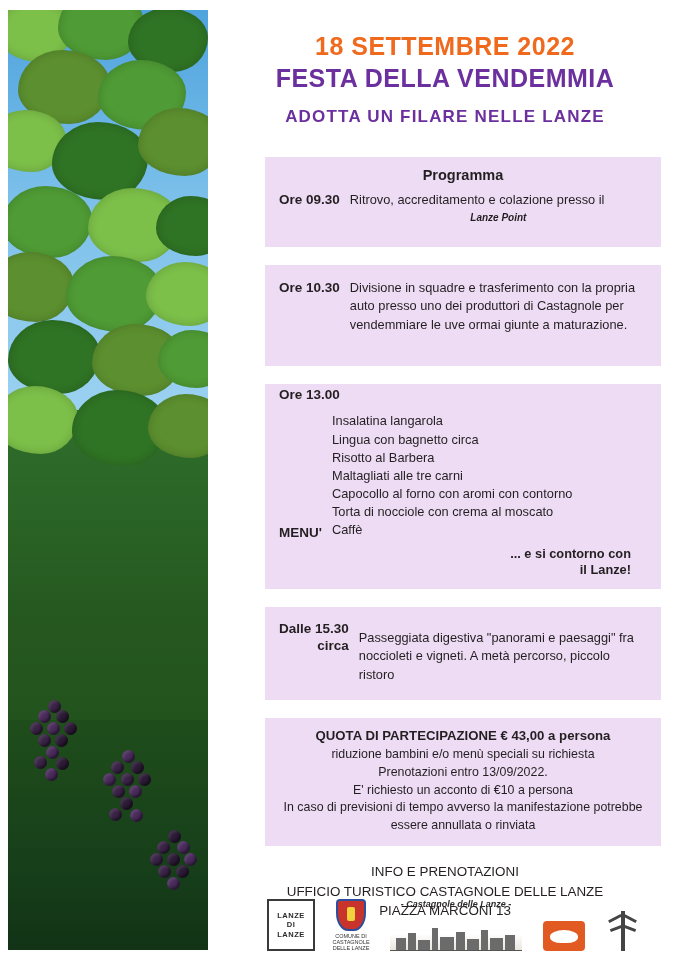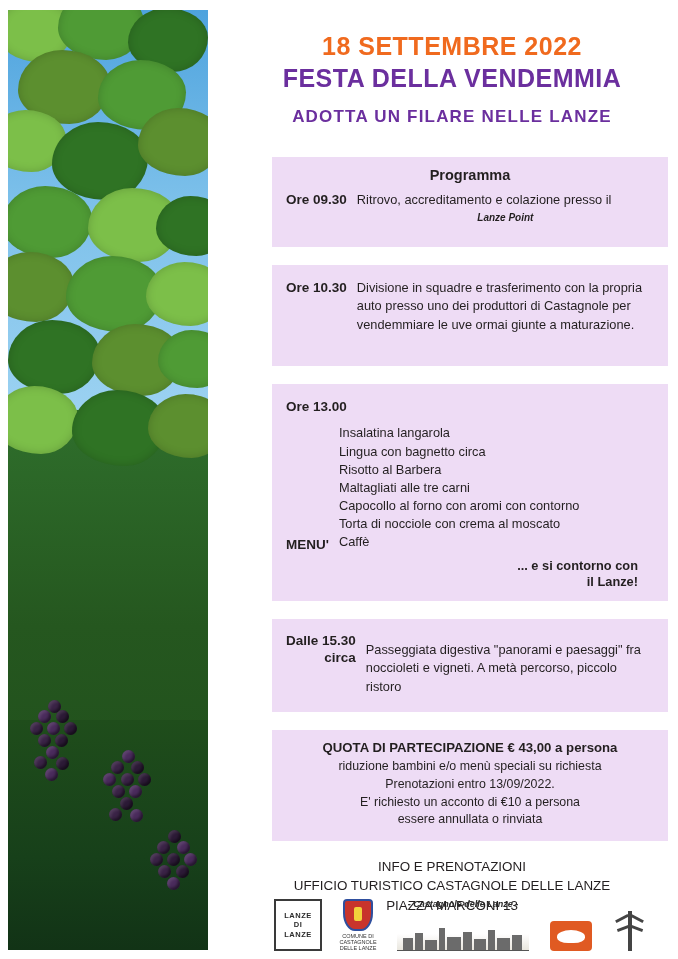--- a/index.html
+++ b/index.html
@@ -71,21 +71,21 @@
   .grape.c { background: #2c1a36; }
   .photo .vineyard {
     position: absolute;
     left: 0; bottom: 0; width: 200px; height: 230px;
     background: linear-gradient(#1f4d1b 0%, #17401a 60%, #123316 100%);
   }
 
   
   .content {
     position: absolute;
-    left: 226px;
+    left: 219px;
     top: 0;
     width: 452px;
     height: 959px;
   }
 
   .title-block {
     text-align: center;
     padding-top: 32px;
   }
   .t-date {
@@ -433,21 +433,21 @@
       </div>
     </div>
 
     <div class="panel" style="padding-top:14px; padding-bottom:32px;">
       <div class="row">
         <div class="hour">Ore 10.30</div>
         <div class="body-txt">Divisione in squadre e trasferimento con la propria auto presso uno dei produttori di Castagnole per vendemmiare le uve ormai giunte a maturazione.</div>
       </div>
     </div>
 
-    <div class="panel" style="padding-top:14px; padding-bottom:10px;">
+    <div class="panel" style="padding-top:2px; padding-bottom:10px;">
       <div class="row">
         <div class="hour">Ore 13.00</div>
       </div>
       <div class="menu-row">
         <div class="menu-label">MENU'</div>
         <div class="menu-list">
           <div>Insalatina langarola</div>
           <div>Lingua con bagnetto circa</div>
           <div>Risotto al Barbera</div>
           <div>Maltagliati alle tre carni</div>
@@ -470,20 +470,21 @@
         </div>
         <div class="body-txt" style="padding-top:8px;">Passeggiata digestiva "panorami e paesaggi" fra noccioleti e vigneti. A metà percorso, piccolo ristoro</div>
       </div>
     </div>
 
     <div class="quota">
       <div class="quota-title">QUOTA DI PARTECIPAZIONE € 43,00 a persona</div>
       <div class="quota-line">riduzione bambini e/o menù speciali su richiesta</div>
       <div class="quota-line">Prenotazioni entro 13/09/2022.</div>
       <div class="quota-line">E' richiesto un acconto di €10 a persona</div>
+      <div class="quota-line">In caso di previsioni di tempo avverso la manifestazione potrebbe</div>
       <div class="quota-line">essere annullata o rinviata</div>
     </div>
 
     <div class="info">
       <div class="info-line">INFO E PRENOTAZIONI</div>
       <div class="info-line">UFFICIO TURISTICO CASTAGNOLE DELLE LANZE</div>
       <div class="info-line">PIAZZA MARCONI 13</div>
 
     </div>
 

